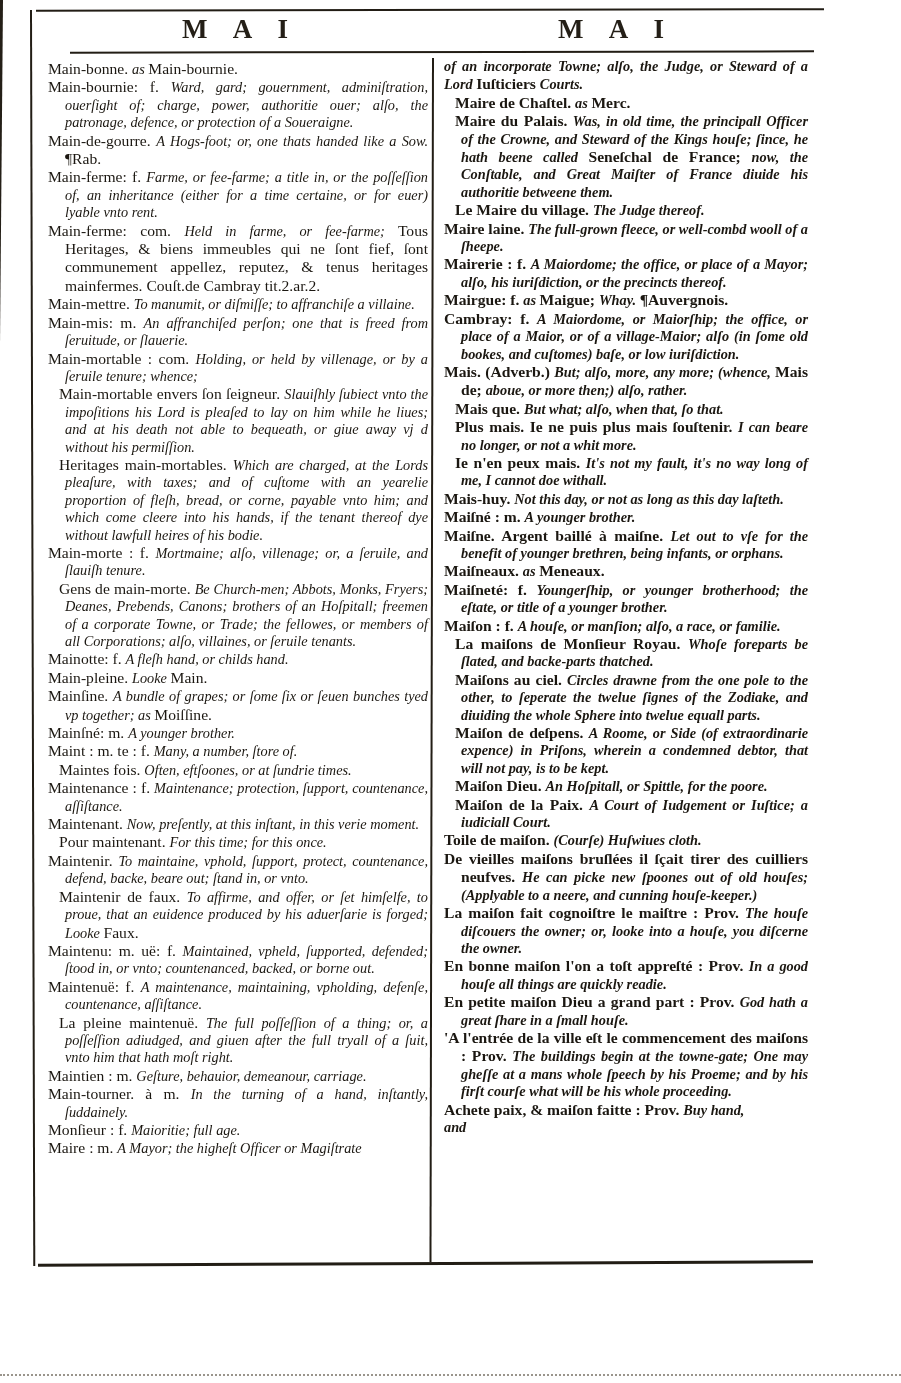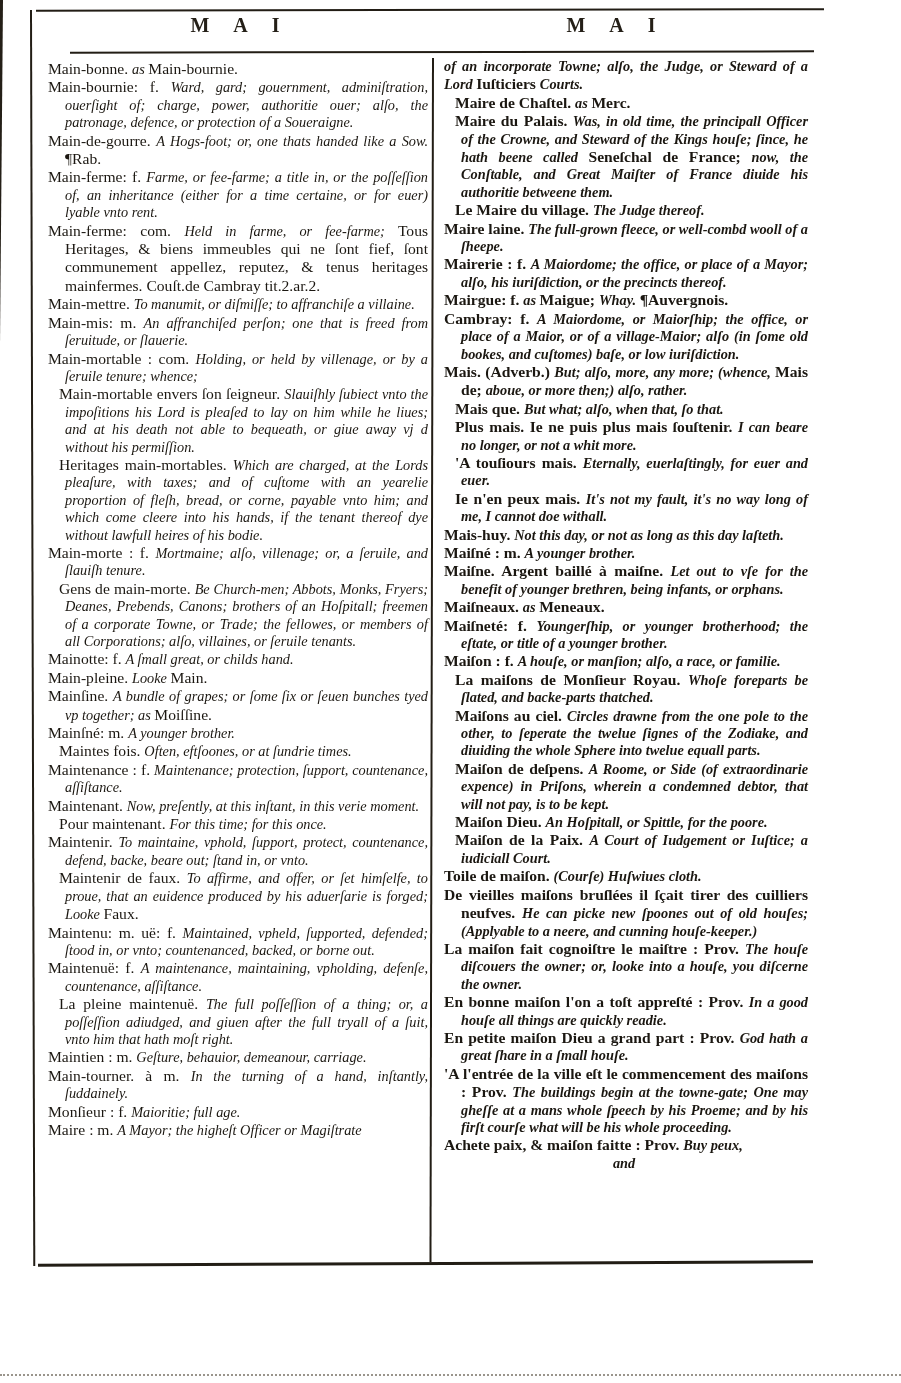--- a/index.html
+++ b/index.html
@@ -5,32 +5,32 @@
 <style>
   html,body{margin:0;padding:0;}
   body{
     width:901px;height:1383px;position:relative;overflow:hidden;
     background:#ffffff;color:#1b1711;
     font-family:"Liberation Serif","DejaVu Serif",serif;
   }
   .rule{position:absolute;background:#221d15;}
   .running-head{
     position:absolute;top:14px;width:190px;text-align:center;
-    font-size:20px;font-weight:bold;letter-spacing:10px;color:#241f17;
+    font-size:27px;font-weight:bold;letter-spacing:10px;color:#241f17;
   }
   .col{
     position:absolute;text-align:justify;
     font-size:14.3px;line-height:17.4px;
   }
   .col-left{left:48px;top:60px;width:380px;}
   .col-right{left:444px;top:58px;width:364px;font-weight:bold;}
   p.entry{margin:0;padding-left:17px;text-indent:-17px;}
   p.entry.sub{text-indent:-6px;}
   p.entry.cont{padding-left:0;text-indent:0;}
-  p.entry.catchword{text-align:center;padding-right:4px;}
+  p.entry.catchword{text-align:left;padding-right:4px;}
   .r{font-style:normal;font-size:15.6px;}
   .i{font-style:italic;font-size:14.3px;}
   #frame-left{left:30px;top:10px;width:2px;height:1256px;transform:rotate(-0.15deg);transform-origin:top center;}
   #frame-top{left:36px;top:9px;width:788px;height:2px;transform:rotate(-0.12deg);}
   #header-rule{left:70px;top:51px;width:744px;height:2px;transform:rotate(-0.1deg);}
   #column-divider{left:432px;top:58px;width:2px;height:1204px;transform:rotate(0.12deg);transform-origin:top center;}
   #frame-right{left:793px;top:55px;width:0;height:1208px;border-left:3px solid #241f17;transform:rotate(0.5deg);transform-origin:top center;}
   #frame-bottom{left:38px;top:1262px;width:775px;height:3px;transform:rotate(-0.25deg);}
   #page-edge{position:absolute;left:0;top:1374px;width:901px;height:0;border-top:2px dotted #9a958c;}
 </style>
@@ -56,24 +56,25 @@
       <p class="entry"><span class="r">Main-de-gourre. </span><span class="i">A Hogs-foot; or, one thats handed like a Sow. </span><span class="r">¶Rab.</span></p>
       <p class="entry"><span class="r">Main-ferme: f. </span><span class="i">Farme, or fee-farme; a title in, or the poſſeſſion of, an inheritance (either for a time certaine, or for euer) lyable vnto rent.</span></p>
       <p class="entry"><span class="r">Main-ferme: com. </span><span class="i">Held in farme, or fee-farme; </span><span class="r">Tous Heritages, &amp; biens immeubles qui ne ſont fief, ſont communement appellez, reputez, &amp; tenus heritages mainfermes. Couſt.de Cambray tit.2.ar.2.</span></p>
       <p class="entry"><span class="r">Main-mettre. </span><span class="i">To manumit, or diſmiſſe; to affranchiſe a villaine.</span></p>
       <p class="entry"><span class="r">Main-mis: m. </span><span class="i">An affranchiſed perſon; one that is freed from ſeruitude, or ſlauerie.</span></p>
       <p class="entry"><span class="r">Main-mortable : com. </span><span class="i">Holding, or held by villenage, or by a ſeruile tenure; whence;</span></p>
       <p class="entry sub"><span class="r">Main-mortable envers ſon ſeigneur. </span><span class="i">Slauiſhly ſubiect vnto the impoſitions his Lord is pleaſed to lay on him while he liues; and at his death not able to bequeath, or giue away vj d without his permiſſion.</span></p>
       <p class="entry sub"><span class="r">Heritages main-mortables. </span><span class="i">Which are charged, at the Lords pleaſure, with taxes; and of cuſtome with an yearelie proportion of fleſh, bread, or corne, payable vnto him; and which come cleere into his hands, if the tenant thereof dye without lawfull heires of his bodie.</span></p>
       <p class="entry"><span class="r">Main-morte : f. </span><span class="i">Mortmaine; alſo, villenage; or, a ſeruile, and ſlauiſh tenure.</span></p>
       <p class="entry sub"><span class="r">Gens de main-morte. </span><span class="i">Be Church-men; Abbots, Monks, Fryers; Deanes, Prebends, Canons; brothers of an Hoſpitall; freemen of a corporate Towne, or Trade; the fellowes, or members of all Corporations; alſo, villaines, or ſeruile tenants.</span></p>
-      <p class="entry"><span class="r">Mainotte: f. </span><span class="i">A ſmall great, or childs hand.</span></p>
+      <p class="entry"><span class="r">Mainotte: f. </span><span class="i">A fleſh hand, or childs hand.</span></p>
       <p class="entry"><span class="r">Main-pleine. </span><span class="i">Looke </span><span class="r">Main.</span></p>
       <p class="entry"><span class="r">Mainſine. </span><span class="i">A bundle of grapes; or ſome ſix or ſeuen bunches tyed vp together; as </span><span class="r">Moiſſine.</span></p>
       <p class="entry"><span class="r">Mainſné: m. </span><span class="i">A younger brother.</span></p>
+      <p class="entry"><span class="r">Maint : m. te : f. </span><span class="i">Many, a number, ſtore of.</span></p>
       <p class="entry sub"><span class="r">Maintes fois. </span><span class="i">Often, eftſoones, or at ſundrie times.</span></p>
       <p class="entry"><span class="r">Maintenance : f. </span><span class="i">Maintenance; protection, ſupport, countenance, aſſiſtance.</span></p>
       <p class="entry"><span class="r">Maintenant. </span><span class="i">Now, preſently, at this inſtant, in this verie moment.</span></p>
       <p class="entry sub"><span class="r">Pour maintenant. </span><span class="i">For this time; for this once.</span></p>
       <p class="entry"><span class="r">Maintenir. </span><span class="i">To maintaine, vphold, ſupport, protect, countenance, defend, backe, beare out; ſtand in, or vnto.</span></p>
       <p class="entry sub"><span class="r">Maintenir de faux. </span><span class="i">To affirme, and offer, or ſet himſelfe, to proue, that an euidence produced by his aduerſarie is forged; Looke </span><span class="r">Faux.</span></p>
       <p class="entry"><span class="r">Maintenu: m. uë: f. </span><span class="i">Maintained, vpheld, ſupported, defended; ſtood in, or vnto; countenanced, backed, or borne out.</span></p>
       <p class="entry"><span class="r">Maintenuë: f. </span><span class="i">A maintenance, maintaining, vpholding, defenſe, countenance, aſſiſtance.</span></p>
       <p class="entry sub"><span class="r">La pleine maintenuë. </span><span class="i">The full poſſeſſion of a thing; or, a poſſeſſion adiudged, and giuen after the full tryall of a ſuit, vnto him that hath moſt right.</span></p>
       <p class="entry"><span class="r">Maintien : m. </span><span class="i">Geſture, behauior, demeanour, carriage.</span></p>
@@ -86,36 +87,35 @@
       <p class="entry sub"><span class="r">Maire de Chaſtel. </span><span class="i">as </span><span class="r">Merc.</span></p>
       <p class="entry sub"><span class="r">Maire du Palais. </span><span class="i">Was, in old time, the principall Officer of the Crowne, and Steward of the Kings houſe; ſince, he hath beene called </span><span class="r">Seneſchal de France; </span><span class="i">now, the Conſtable, and Great Maiſter of France diuide his authoritie betweene them.</span></p>
       <p class="entry sub"><span class="r">Le Maire du village. </span><span class="i">The Judge thereof.</span></p>
       <p class="entry"><span class="r">Maire laine. </span><span class="i">The full-grown fleece, or well-combd wooll of a ſheepe.</span></p>
       <p class="entry"><span class="r">Mairerie : f. </span><span class="i">A Maiordome; the office, or place of a Mayor; alſo, his iuriſdiction, or the precincts thereof.</span></p>
       <p class="entry"><span class="r">Mairgue: f. </span><span class="i">as </span><span class="r">Maigue; </span><span class="i">Whay. </span><span class="r">¶Auvergnois.</span></p>
       <p class="entry"><span class="r">Cambray: f. </span><span class="i">A Maiordome, or Maiorſhip; the office, or place of a Maior, or of a village-Maior; alſo (in ſome old bookes, and cuſtomes) baſe, or low iuriſdiction.</span></p>
       <p class="entry"><span class="r">Mais. (Adverb.) </span><span class="i">But; alſo, more, any more; (whence, </span><span class="r">Mais de; </span><span class="i">aboue, or more then;) alſo, rather.</span></p>
       <p class="entry sub"><span class="r">Mais que. </span><span class="i">But what; alſo, when that, ſo that.</span></p>
       <p class="entry sub"><span class="r">Plus mais. Ie ne puis plus mais ſouſtenir. </span><span class="i">I can beare no longer, or not a whit more.</span></p>
-      <p class="entry sub"><span class="r">'A touſiours mais. </span><span class="i">Eternally, euerlaſtingly, for euer and euer.</span></p>
       <p class="entry sub"><span class="r">Ie n'en peux mais. </span><span class="i">It's not my fault, it's no way long of me, I cannot doe withall.</span></p>
       <p class="entry"><span class="r">Mais-huy. </span><span class="i">Not this day, or not as long as this day laſteth.</span></p>
       <p class="entry"><span class="r">Maiſné : m. </span><span class="i">A younger brother.</span></p>
       <p class="entry"><span class="r">Maiſne. Argent baillé à maiſne. </span><span class="i">Let out to vſe for the benefit of younger brethren, being infants, or orphans.</span></p>
       <p class="entry"><span class="r">Maiſneaux. </span><span class="i">as </span><span class="r">Meneaux.</span></p>
       <p class="entry"><span class="r">Maiſneté: f. </span><span class="i">Youngerſhip, or younger brotherhood; the eſtate, or title of a younger brother.</span></p>
       <p class="entry"><span class="r">Maiſon : f. </span><span class="i">A houſe, or manſion; alſo, a race, or familie.</span></p>
       <p class="entry sub"><span class="r">La maiſons de Monſieur Royau. </span><span class="i">Whoſe foreparts be ſlated, and backe-parts thatched.</span></p>
       <p class="entry sub"><span class="r">Maiſons au ciel. </span><span class="i">Circles drawne from the one pole to the other, to ſeperate the twelue ſignes of the Zodiake, and diuiding the whole Sphere into twelue equall parts.</span></p>
       <p class="entry sub"><span class="r">Maiſon de deſpens. </span><span class="i">A Roome, or Side (of extraordinarie expence) in Priſons, wherein a condemned debtor, that will not pay, is to be kept.</span></p>
       <p class="entry sub"><span class="r">Maiſon Dieu. </span><span class="i">An Hoſpitall, or Spittle, for the poore.</span></p>
       <p class="entry sub"><span class="r">Maiſon de la Paix. </span><span class="i">A Court of Iudgement or Iuſtice; a iudiciall Court.</span></p>
       <p class="entry"><span class="r">Toile de maiſon. </span><span class="i">(Courſe) Huſwiues cloth.</span></p>
       <p class="entry"><span class="r">De vieilles maiſons bruſlées il ſçait tirer des cuilliers neufves. </span><span class="i">He can picke new ſpoones out of old houſes; (Applyable to a neere, and cunning houſe-keeper.)</span></p>
       <p class="entry"><span class="r">La maiſon fait cognoiſtre le maiſtre : Prov. </span><span class="i">The houſe diſcouers the owner; or, looke into a houſe, you diſcerne the owner.</span></p>
       <p class="entry"><span class="r">En bonne maiſon l'on a toſt appreſté : Prov. </span><span class="i">In a good houſe all things are quickly readie.</span></p>
       <p class="entry"><span class="r">En petite maiſon Dieu a grand part : Prov. </span><span class="i">God hath a great ſhare in a ſmall houſe.</span></p>
       <p class="entry"><span class="r">'A l'entrée de la ville eſt le commencement des maiſons : Prov. </span><span class="i">The buildings begin at the towne-gate; One may gheſſe at a mans whole ſpeech by his Proeme; and by his firſt courſe what will be his whole proceeding.</span></p>
-      <p class="entry"><span class="r">Achete paix, &amp; maiſon faitte : Prov. </span><span class="i">Buy peux,</span></p>
+      <p class="entry"><span class="r">Achete paix, &amp; maiſon faitte : Prov. </span><span class="i">Buy hand,</span></p>
       <p class="entry catchword"><span class="i">and</span></p>
     </div>
 
 </div>
 
 </body></html>

